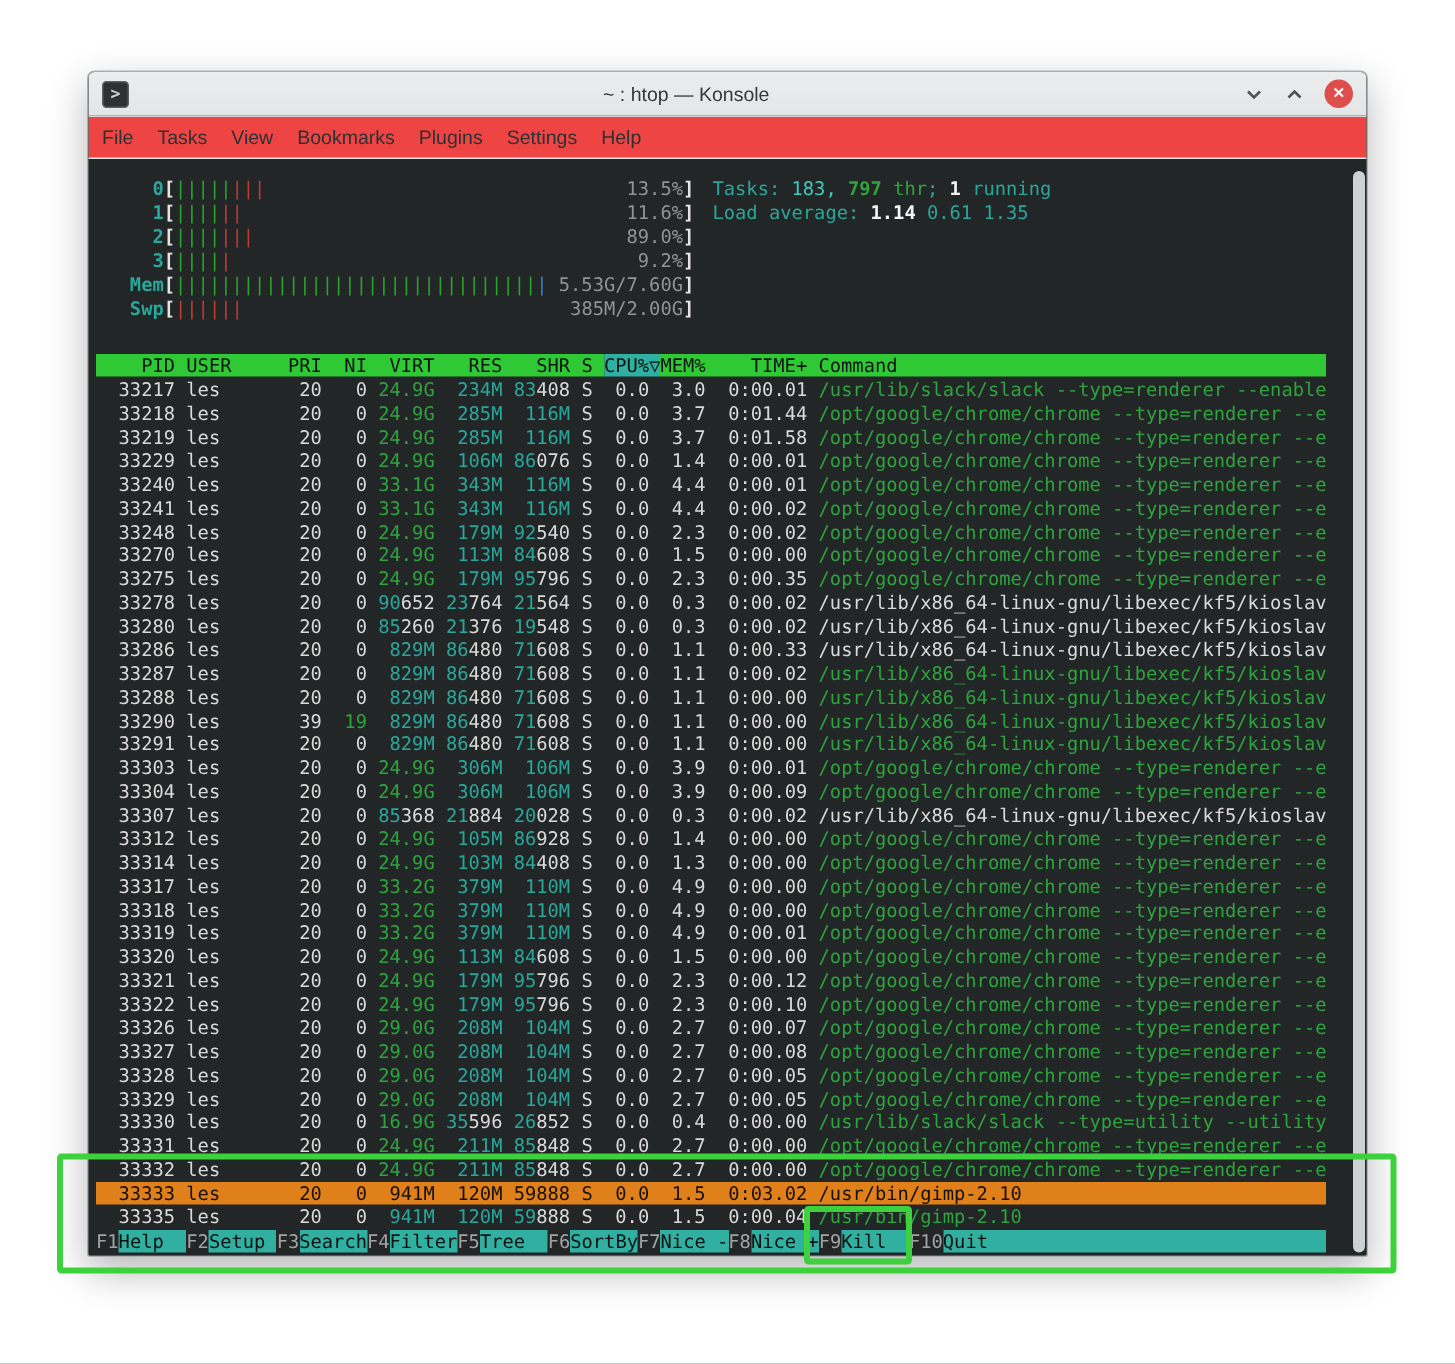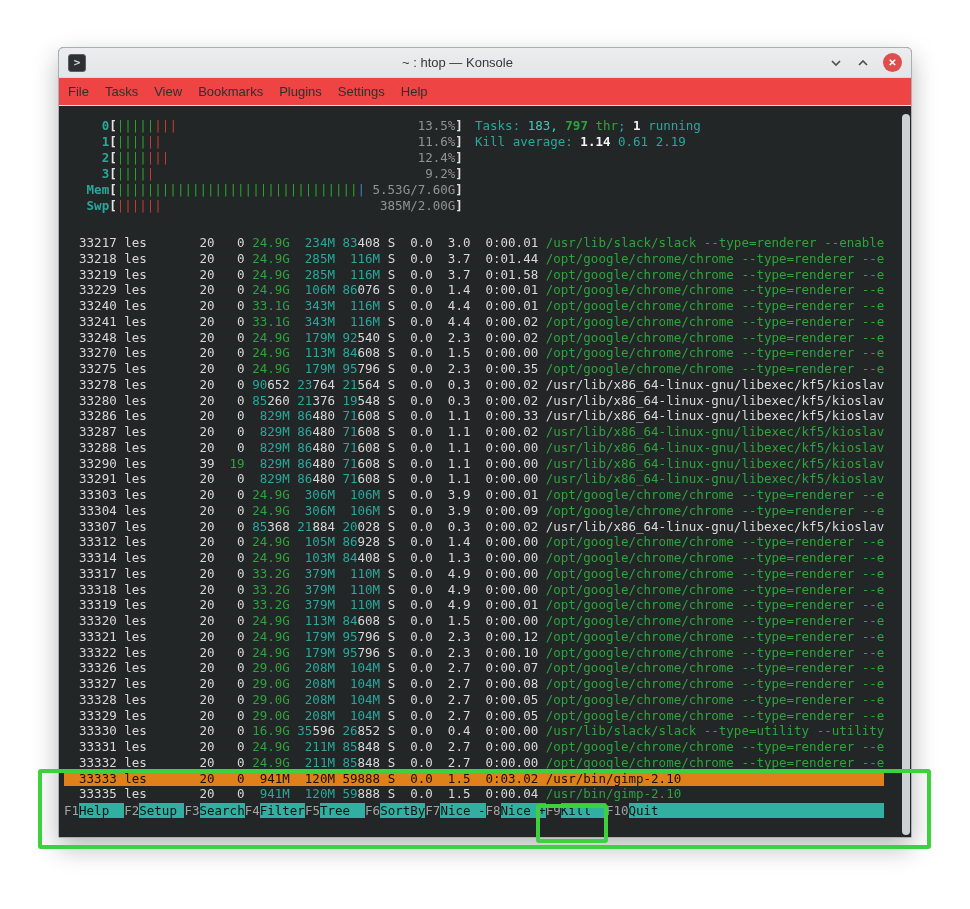--- a/index.html
+++ b/index.html
@@ -95,30 +95,31 @@
         <div class="menu-item">Bookmarks</div>
         <div class="menu-item">Plugins</div>
         <div class="menu-item">Settings</div>
         <div class="menu-item">Help</div>
       </div>
 
     <div class="terminal">
       <div id="meters">
           <div class="mline"><span class="mlabel">     0</span><span class="brk">[</span><span class="mbody"><span><span class="pipe green">|||||</span><span class="pipe red">|||</span></span><span class="mval">13.5%</span></span><span class="brk">]</span></div>
           <div class="mline"><span class="mlabel">     1</span><span class="brk">[</span><span class="mbody"><span><span class="pipe green">||||</span><span class="pipe red">||</span></span><span class="mval">11.6%</span></span><span class="brk">]</span></div>
-          <div class="mline"><span class="mlabel">     2</span><span class="brk">[</span><span class="mbody"><span><span class="pipe green">||||</span><span class="pipe red">|||</span></span><span class="mval">12.4%</span></span><span class="brk">]</span></div>
+          <div class="mline"><span class="mlabel">     2</span><span class="brk">[</span><span class="mbody"><span><span class="pipe green">||||</span><span class="pipe red">|||</span></span><span class="mval">89.0%</span></span><span class="brk">]</span></div>
           <div class="mline"><span class="mlabel">     3</span><span class="brk">[</span><span class="mbody"><span><span class="pipe green">||||</span><span class="pipe red">|</span></span><span class="mval">9.2%</span></span><span class="brk">]</span></div>
           <div class="mline"><span class="mlabel">   Mem</span><span class="brk">[</span><span class="mbody"><span><span class="pipe green">||||||||||||||||||||||||||||||||</span><span class="pipe blue">|</span></span><span class="mval">5.53G/7.60G</span></span><span class="brk">]</span></div>
           <div class="mline"><span class="mlabel">   Swp</span><span class="brk">[</span><span class="mbody"><span><span class="pipe red">||||||</span></span><span class="mval">385M/2.00G</span></span><span class="brk">]</span></div>
         </div>
       <div class="summary" id="summary">
           <div class="sline"><span class="cyan">Tasks: </span><span class="cyanb">183, </span><span class="greenb">797</span><span class="green"> thr</span><span class="cyan">; </span><span class="whiteb">1</span><span class="cyan"> running</span></div>
-          <div class="sline"><span class="cyan">Kill average: </span><span class="whiteb">1.14 </span><span class="cyan">0.61 </span><span class="cyan">2.19</span></div>
+          <div class="sline"><span class="cyan">Load average: </span><span class="whiteb">1.14 </span><span class="cyan">0.61 </span><span class="cyan">1.35</span></div>
         </div>
       <div class="spacer"></div>
+      <div class="thead" id="thead"><span class="hdr">    PID USER     PRI  NI  VIRT   RES   SHR S </span><span class="hdr-sort">CPU%▽</span><span class="hdr">MEM%    TIME+ Command                                      </span></div>
       <div id="rows"><div class="row"><span class="fg">  33217 </span><span class="fg">les      </span><span class="fg"> 20</span><span class="fg">   0</span><span class="green"> 24.9G</span><span class="cyan">  234M</span><span class="cyan"> 83</span><span class="fg">408</span><span class="fg"> S</span><span class="fg">  0.0</span><span class="fg">  3.0</span><span class="fg">  0:00.01</span><span class="fg"> </span><span class="green">/usr/lib/slack/slack --type=renderer --enable</span></div><div class="row"><span class="fg">  33218 </span><span class="fg">les      </span><span class="fg"> 20</span><span class="fg">   0</span><span class="green"> 24.9G</span><span class="cyan">  285M</span><span class="cyan">  116M</span><span class="fg"> S</span><span class="fg">  0.0</span><span class="fg">  3.7</span><span class="fg">  0:01.44</span><span class="fg"> </span><span class="green">/opt/google/chrome/chrome --type=renderer --e</span></div><div class="row"><span class="fg">  33219 </span><span class="fg">les      </span><span class="fg"> 20</span><span class="fg">   0</span><span class="green"> 24.9G</span><span class="cyan">  285M</span><span class="cyan">  116M</span><span class="fg"> S</span><span class="fg">  0.0</span><span class="fg">  3.7</span><span class="fg">  0:01.58</span><span class="fg"> </span><span class="green">/opt/google/chrome/chrome --type=renderer --e</span></div><div class="row"><span class="fg">  33229 </span><span class="fg">les      </span><span class="fg"> 20</span><span class="fg">   0</span><span class="green"> 24.9G</span><span class="cyan">  106M</span><span class="cyan"> 86</span><span class="fg">076</span><span class="fg"> S</span><span class="fg">  0.0</span><span class="fg">  1.4</span><span class="fg">  0:00.01</span><span class="fg"> </span><span class="green">/opt/google/chrome/chrome --type=renderer --e</span></div><div class="row"><span class="fg">  33240 </span><span class="fg">les      </span><span class="fg"> 20</span><span class="fg">   0</span><span class="green"> 33.1G</span><span class="cyan">  343M</span><span class="cyan">  116M</span><span class="fg"> S</span><span class="fg">  0.0</span><span class="fg">  4.4</span><span class="fg">  0:00.01</span><span class="fg"> </span><span class="green">/opt/google/chrome/chrome --type=renderer --e</span></div><div class="row"><span class="fg">  33241 </span><span class="fg">les      </span><span class="fg"> 20</span><span class="fg">   0</span><span class="green"> 33.1G</span><span class="cyan">  343M</span><span class="cyan">  116M</span><span class="fg"> S</span><span class="fg">  0.0</span><span class="fg">  4.4</span><span class="fg">  0:00.02</span><span class="fg"> </span><span class="green">/opt/google/chrome/chrome --type=renderer --e</span></div><div class="row"><span class="fg">  33248 </span><span class="fg">les      </span><span class="fg"> 20</span><span class="fg">   0</span><span class="green"> 24.9G</span><span class="cyan">  179M</span><span class="cyan"> 92</span><span class="fg">540</span><span class="fg"> S</span><span class="fg">  0.0</span><span class="fg">  2.3</span><span class="fg">  0:00.02</span><span class="fg"> </span><span class="green">/opt/google/chrome/chrome --type=renderer --e</span></div><div class="row"><span class="fg">  33270 </span><span class="fg">les      </span><span class="fg"> 20</span><span class="fg">   0</span><span class="green"> 24.9G</span><span class="cyan">  113M</span><span class="cyan"> 84</span><span class="fg">608</span><span class="fg"> S</span><span class="fg">  0.0</span><span class="fg">  1.5</span><span class="fg">  0:00.00</span><span class="fg"> </span><span class="green">/opt/google/chrome/chrome --type=renderer --e</span></div><div class="row"><span class="fg">  33275 </span><span class="fg">les      </span><span class="fg"> 20</span><span class="fg">   0</span><span class="green"> 24.9G</span><span class="cyan">  179M</span><span class="cyan"> 95</span><span class="fg">796</span><span class="fg"> S</span><span class="fg">  0.0</span><span class="fg">  2.3</span><span class="fg">  0:00.35</span><span class="fg"> </span><span class="green">/opt/google/chrome/chrome --type=renderer --e</span></div><div class="row"><span class="fg">  33278 </span><span class="fg">les      </span><span class="fg"> 20</span><span class="fg">   0</span><span class="cyan"> 90</span><span class="fg">652</span><span class="cyan"> 23</span><span class="fg">764</span><span class="cyan"> 21</span><span class="fg">564</span><span class="fg"> S</span><span class="fg">  0.0</span><span class="fg">  0.3</span><span class="fg">  0:00.02</span><span class="fg"> </span><span class="fg">/usr/lib/x86_64-linux-gnu/libexec/kf5/kioslav</span></div><div class="row"><span class="fg">  33280 </span><span class="fg">les      </span><span class="fg"> 20</span><span class="fg">   0</span><span class="cyan"> 85</span><span class="fg">260</span><span class="cyan"> 21</span><span class="fg">376</span><span class="cyan"> 19</span><span class="fg">548</span><span class="fg"> S</span><span class="fg">  0.0</span><span class="fg">  0.3</span><span class="fg">  0:00.02</span><span class="fg"> </span><span class="fg">/usr/lib/x86_64-linux-gnu/libexec/kf5/kioslav</span></div><div class="row"><span class="fg">  33286 </span><span class="fg">les      </span><span class="fg"> 20</span><span class="fg">   0</span><span class="cyan">  829M</span><span class="cyan"> 86</span><span class="fg">480</span><span class="cyan"> 71</span><span class="fg">608</span><span class="fg"> S</span><span class="fg">  0.0</span><span class="fg">  1.1</span><span class="fg">  0:00.33</span><span class="fg"> </span><span class="fg">/usr/lib/x86_64-linux-gnu/libexec/kf5/kioslav</span></div><div class="row"><span class="fg">  33287 </span><span class="fg">les      </span><span class="fg"> 20</span><span class="fg">   0</span><span class="cyan">  829M</span><span class="cyan"> 86</span><span class="fg">480</span><span class="cyan"> 71</span><span class="fg">608</span><span class="fg"> S</span><span class="fg">  0.0</span><span class="fg">  1.1</span><span class="fg">  0:00.02</span><span class="fg"> </span><span class="green">/usr/lib/x86_64-linux-gnu/libexec/kf5/kioslav</span></div><div class="row"><span class="fg">  33288 </span><span class="fg">les      </span><span class="fg"> 20</span><span class="fg">   0</span><span class="cyan">  829M</span><span class="cyan"> 86</span><span class="fg">480</span><span class="cyan"> 71</span><span class="fg">608</span><span class="fg"> S</span><span class="fg">  0.0</span><span class="fg">  1.1</span><span class="fg">  0:00.00</span><span class="fg"> </span><span class="green">/usr/lib/x86_64-linux-gnu/libexec/kf5/kioslav</span></div><div class="row"><span class="fg">  33290 </span><span class="fg">les      </span><span class="fg"> 39</span><span class="green">  19</span><span class="cyan">  829M</span><span class="cyan"> 86</span><span class="fg">480</span><span class="cyan"> 71</span><span class="fg">608</span><span class="fg"> S</span><span class="fg">  0.0</span><span class="fg">  1.1</span><span class="fg">  0:00.00</span><span class="fg"> </span><span class="green">/usr/lib/x86_64-linux-gnu/libexec/kf5/kioslav</span></div><div class="row"><span class="fg">  33291 </span><span class="fg">les      </span><span class="fg"> 20</span><span class="fg">   0</span><span class="cyan">  829M</span><span class="cyan"> 86</span><span class="fg">480</span><span class="cyan"> 71</span><span class="fg">608</span><span class="fg"> S</span><span class="fg">  0.0</span><span class="fg">  1.1</span><span class="fg">  0:00.00</span><span class="fg"> </span><span class="green">/usr/lib/x86_64-linux-gnu/libexec/kf5/kioslav</span></div><div class="row"><span class="fg">  33303 </span><span class="fg">les      </span><span class="fg"> 20</span><span class="fg">   0</span><span class="green"> 24.9G</span><span class="cyan">  306M</span><span class="cyan">  106M</span><span class="fg"> S</span><span class="fg">  0.0</span><span class="fg">  3.9</span><span class="fg">  0:00.01</span><span class="fg"> </span><span class="green">/opt/google/chrome/chrome --type=renderer --e</span></div><div class="row"><span class="fg">  33304 </span><span class="fg">les      </span><span class="fg"> 20</span><span class="fg">   0</span><span class="green"> 24.9G</span><span class="cyan">  306M</span><span class="cyan">  106M</span><span class="fg"> S</span><span class="fg">  0.0</span><span class="fg">  3.9</span><span class="fg">  0:00.09</span><span class="fg"> </span><span class="green">/opt/google/chrome/chrome --type=renderer --e</span></div><div class="row"><span class="fg">  33307 </span><span class="fg">les      </span><span class="fg"> 20</span><span class="fg">   0</span><span class="cyan"> 85</span><span class="fg">368</span><span class="cyan"> 21</span><span class="fg">884</span><span class="cyan"> 20</span><span class="fg">028</span><span class="fg"> S</span><span class="fg">  0.0</span><span class="fg">  0.3</span><span class="fg">  0:00.02</span><span class="fg"> </span><span class="fg">/usr/lib/x86_64-linux-gnu/libexec/kf5/kioslav</span></div><div class="row"><span class="fg">  33312 </span><span class="fg">les      </span><span class="fg"> 20</span><span class="fg">   0</span><span class="green"> 24.9G</span><span class="cyan">  105M</span><span class="cyan"> 86</span><span class="fg">928</span><span class="fg"> S</span><span class="fg">  0.0</span><span class="fg">  1.4</span><span class="fg">  0:00.00</span><span class="fg"> </span><span class="green">/opt/google/chrome/chrome --type=renderer --e</span></div><div class="row"><span class="fg">  33314 </span><span class="fg">les      </span><span class="fg"> 20</span><span class="fg">   0</span><span class="green"> 24.9G</span><span class="cyan">  103M</span><span class="cyan"> 84</span><span class="fg">408</span><span class="fg"> S</span><span class="fg">  0.0</span><span class="fg">  1.3</span><span class="fg">  0:00.00</span><span class="fg"> </span><span class="green">/opt/google/chrome/chrome --type=renderer --e</span></div><div class="row"><span class="fg">  33317 </span><span class="fg">les      </span><span class="fg"> 20</span><span class="fg">   0</span><span class="green"> 33.2G</span><span class="cyan">  379M</span><span class="cyan">  110M</span><span class="fg"> S</span><span class="fg">  0.0</span><span class="fg">  4.9</span><span class="fg">  0:00.00</span><span class="fg"> </span><span class="green">/opt/google/chrome/chrome --type=renderer --e</span></div><div class="row"><span class="fg">  33318 </span><span class="fg">les      </span><span class="fg"> 20</span><span class="fg">   0</span><span class="green"> 33.2G</span><span class="cyan">  379M</span><span class="cyan">  110M</span><span class="fg"> S</span><span class="fg">  0.0</span><span class="fg">  4.9</span><span class="fg">  0:00.00</span><span class="fg"> </span><span class="green">/opt/google/chrome/chrome --type=renderer --e</span></div><div class="row"><span class="fg">  33319 </span><span class="fg">les      </span><span class="fg"> 20</span><span class="fg">   0</span><span class="green"> 33.2G</span><span class="cyan">  379M</span><span class="cyan">  110M</span><span class="fg"> S</span><span class="fg">  0.0</span><span class="fg">  4.9</span><span class="fg">  0:00.01</span><span class="fg"> </span><span class="green">/opt/google/chrome/chrome --type=renderer --e</span></div><div class="row"><span class="fg">  33320 </span><span class="fg">les      </span><span class="fg"> 20</span><span class="fg">   0</span><span class="green"> 24.9G</span><span class="cyan">  113M</span><span class="cyan"> 84</span><span class="fg">608</span><span class="fg"> S</span><span class="fg">  0.0</span><span class="fg">  1.5</span><span class="fg">  0:00.00</span><span class="fg"> </span><span class="green">/opt/google/chrome/chrome --type=renderer --e</span></div><div class="row"><span class="fg">  33321 </span><span class="fg">les      </span><span class="fg"> 20</span><span class="fg">   0</span><span class="green"> 24.9G</span><span class="cyan">  179M</span><span class="cyan"> 95</span><span class="fg">796</span><span class="fg"> S</span><span class="fg">  0.0</span><span class="fg">  2.3</span><span class="fg">  0:00.12</span><span class="fg"> </span><span class="green">/opt/google/chrome/chrome --type=renderer --e</span></div><div class="row"><span class="fg">  33322 </span><span class="fg">les      </span><span class="fg"> 20</span><span class="fg">   0</span><span class="green"> 24.9G</span><span class="cyan">  179M</span><span class="cyan"> 95</span><span class="fg">796</span><span class="fg"> S</span><span class="fg">  0.0</span><span class="fg">  2.3</span><span class="fg">  0:00.10</span><span class="fg"> </span><span class="green">/opt/google/chrome/chrome --type=renderer --e</span></div><div class="row"><span class="fg">  33326 </span><span class="fg">les      </span><span class="fg"> 20</span><span class="fg">   0</span><span class="green"> 29.0G</span><span class="cyan">  208M</span><span class="cyan">  104M</span><span class="fg"> S</span><span class="fg">  0.0</span><span class="fg">  2.7</span><span class="fg">  0:00.07</span><span class="fg"> </span><span class="green">/opt/google/chrome/chrome --type=renderer --e</span></div><div class="row"><span class="fg">  33327 </span><span class="fg">les      </span><span class="fg"> 20</span><span class="fg">   0</span><span class="green"> 29.0G</span><span class="cyan">  208M</span><span class="cyan">  104M</span><span class="fg"> S</span><span class="fg">  0.0</span><span class="fg">  2.7</span><span class="fg">  0:00.08</span><span class="fg"> </span><span class="green">/opt/google/chrome/chrome --type=renderer --e</span></div><div class="row"><span class="fg">  33328 </span><span class="fg">les      </span><span class="fg"> 20</span><span class="fg">   0</span><span class="green"> 29.0G</span><span class="cyan">  208M</span><span class="cyan">  104M</span><span class="fg"> S</span><span class="fg">  0.0</span><span class="fg">  2.7</span><span class="fg">  0:00.05</span><span class="fg"> </span><span class="green">/opt/google/chrome/chrome --type=renderer --e</span></div><div class="row"><span class="fg">  33329 </span><span class="fg">les      </span><span class="fg"> 20</span><span class="fg">   0</span><span class="green"> 29.0G</span><span class="cyan">  208M</span><span class="cyan">  104M</span><span class="fg"> S</span><span class="fg">  0.0</span><span class="fg">  2.7</span><span class="fg">  0:00.05</span><span class="fg"> </span><span class="green">/opt/google/chrome/chrome --type=renderer --e</span></div><div class="row"><span class="fg">  33330 </span><span class="fg">les      </span><span class="fg"> 20</span><span class="fg">   0</span><span class="green"> 16.9G</span><span class="cyan"> 35</span><span class="fg">596</span><span class="cyan"> 26</span><span class="fg">852</span><span class="fg"> S</span><span class="fg">  0.0</span><span class="fg">  0.4</span><span class="fg">  0:00.00</span><span class="fg"> </span><span class="green">/usr/lib/slack/slack --type=utility --utility</span></div><div class="row"><span class="fg">  33331 </span><span class="fg">les      </span><span class="fg"> 20</span><span class="fg">   0</span><span class="green"> 24.9G</span><span class="cyan">  211M</span><span class="cyan"> 85</span><span class="fg">848</span><span class="fg"> S</span><span class="fg">  0.0</span><span class="fg">  2.7</span><span class="fg">  0:00.00</span><span class="fg"> </span><span class="green">/opt/google/chrome/chrome --type=renderer --e</span></div><div class="row"><span class="fg">  33332 </span><span class="fg">les      </span><span class="fg"> 20</span><span class="fg">   0</span><span class="green"> 24.9G</span><span class="cyan">  211M</span><span class="cyan"> 85</span><span class="fg">848</span><span class="fg"> S</span><span class="fg">  0.0</span><span class="fg">  2.7</span><span class="fg">  0:00.00</span><span class="fg"> </span><span class="green">/opt/google/chrome/chrome --type=renderer --e</span></div><div class="row sel"><span class="fg">  33333 </span><span class="fg">les      </span><span class="fg"> 20</span><span class="fg">   0</span><span class="cyan">  941M</span><span class="cyan">  120M</span><span class="cyan"> 59</span><span class="fg">888</span><span class="fg"> S</span><span class="fg">  0.0</span><span class="fg">  1.5</span><span class="fg">  0:03.02</span><span class="fg"> </span><span class="green">/usr/bin/gimp-2.10                           </span></div><div class="row"><span class="fg">  33335 </span><span class="fg">les      </span><span class="fg"> 20</span><span class="fg">   0</span><span class="cyan">  941M</span><span class="cyan">  120M</span><span class="cyan"> 59</span><span class="fg">888</span><span class="fg"> S</span><span class="fg">  0.0</span><span class="fg">  1.5</span><span class="fg">  0:00.04</span><span class="fg"> </span><span class="green">/usr/bin/gimp-2.10                           </span></div></div>
       <div class="fbar" id="fbar"><span class="fkey">F1</span><span class="flabel">Help  </span><span class="fkey">F2</span><span class="flabel">Setup </span><span class="fkey">F3</span><span class="flabel">Search</span><span class="fkey">F4</span><span class="flabel">Filter</span><span class="fkey">F5</span><span class="flabel">Tree  </span><span class="fkey">F6</span><span class="flabel">SortBy</span><span class="fkey">F7</span><span class="flabel">Nice -</span><span class="fkey">F8</span><span class="flabel">Nice +</span><span class="fkey">F9</span><span class="flabel">Kill  </span><span class="fkey">F10</span><span class="flabel">Quit                              </span></div>
       <div class="scrollbar"></div>
     </div>
 
   </div>
 
   <div class="annot big"></div>
   <div class="annot small"></div>
 

